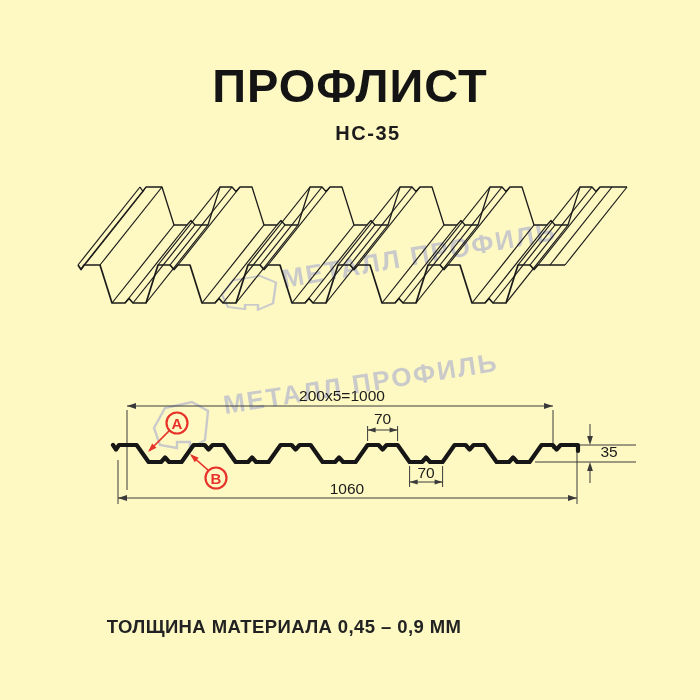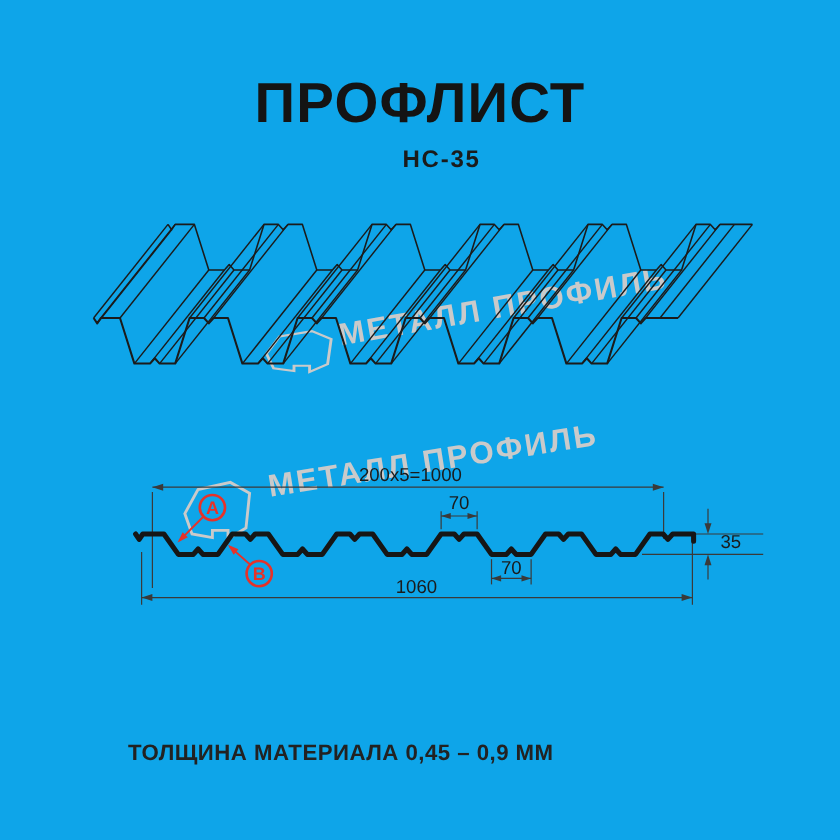--- a/index.html
+++ b/index.html
@@ -1,16 +1,16 @@
 <!DOCTYPE html>
 <html><head>
 <meta charset="utf-8">
 <style>
   html,body{margin:0;padding:0;background:#fff;}
-  .page{position:relative;width:700px;height:700px;background:#0ea5e9;overflow:hidden;
+  .page{position:relative;width:700px;height:700px;background:#fef9c3;overflow:hidden;
         font-family:"Liberation Sans", sans-serif;}
   .title{position:absolute;top:58px;left:0;width:700px;text-align:center;
          font-size:47px;font-weight:800;letter-spacing:1px;color:#141414;}
   .subtitle{position:absolute;top:122px;left:0;width:700px;text-align:center;
          font-size:20px;font-weight:700;letter-spacing:1.5px;color:#1b1b1b;padding-left:18px;}
   .footer{position:absolute;top:616px;left:0;width:568px;text-align:center;
          font-size:18.5px;font-weight:700;letter-spacing:.4px;color:#222;}
   .svg3d{position:absolute;left:60px;top:180px;}
   .svg2d{position:absolute;left:80px;top:340px;}
   text.dim{font-family:"Liberation Sans",sans-serif;font-size:15.5px;fill:#1b1b1b;}

